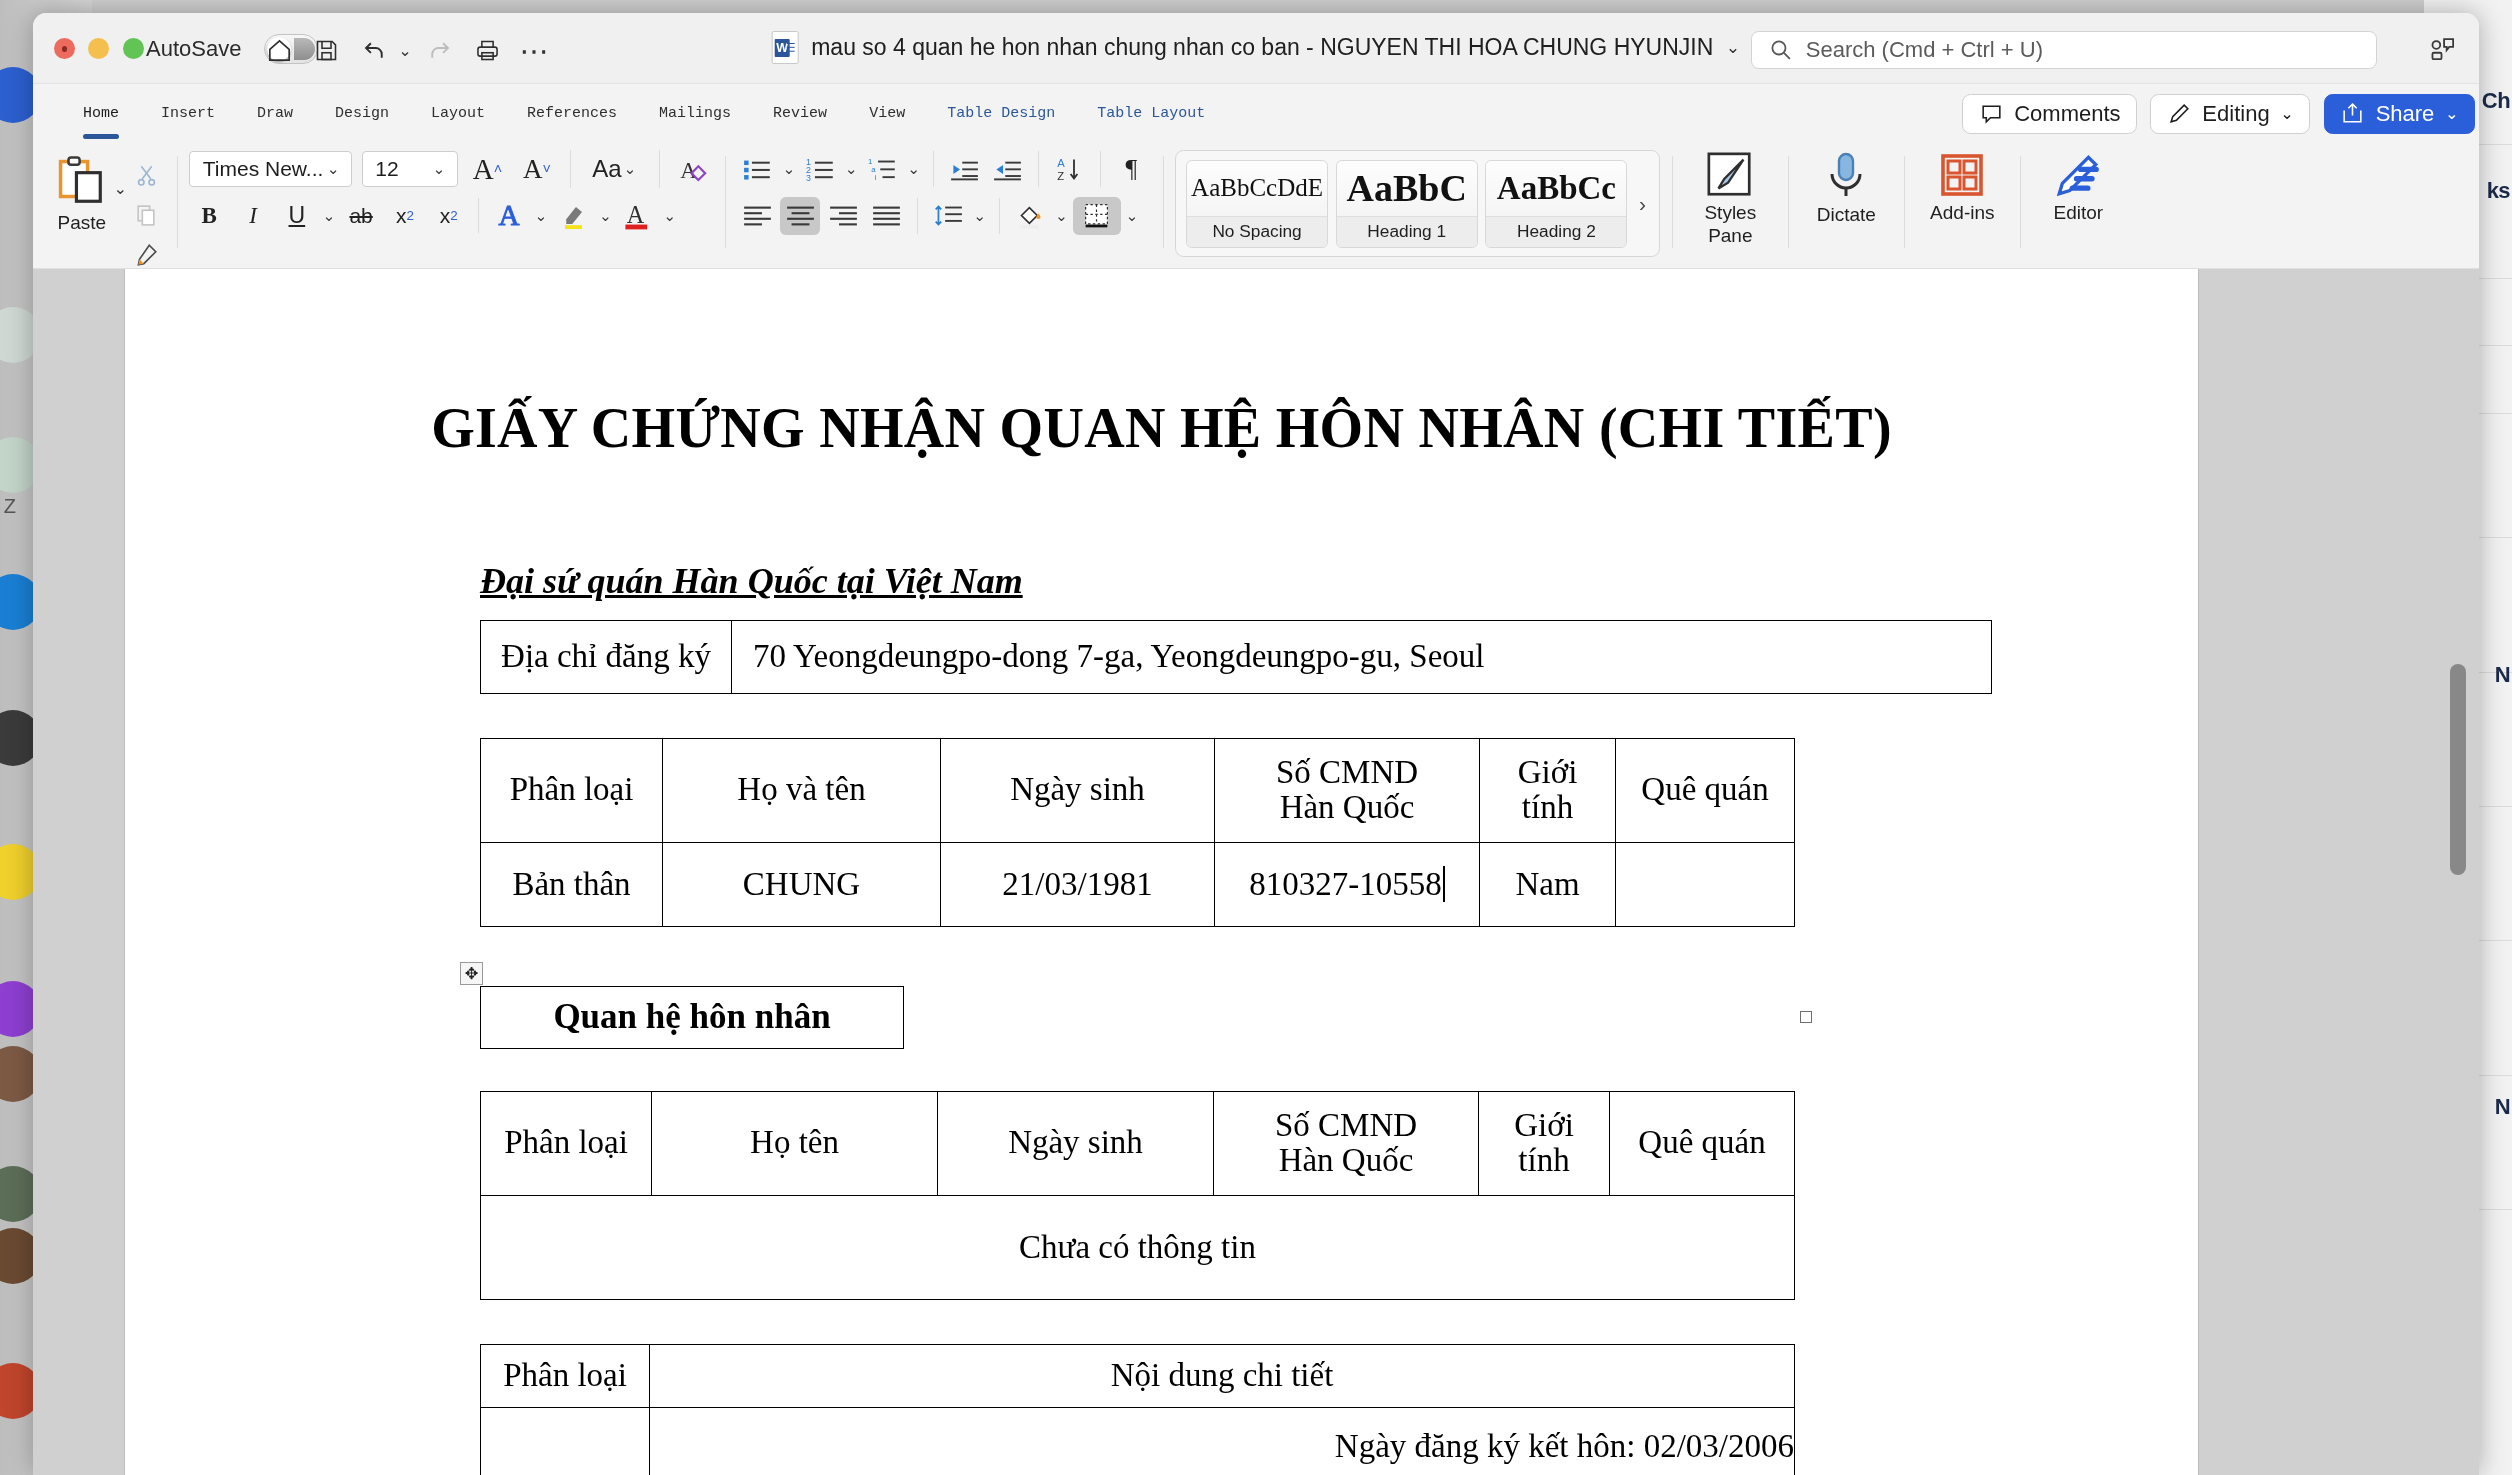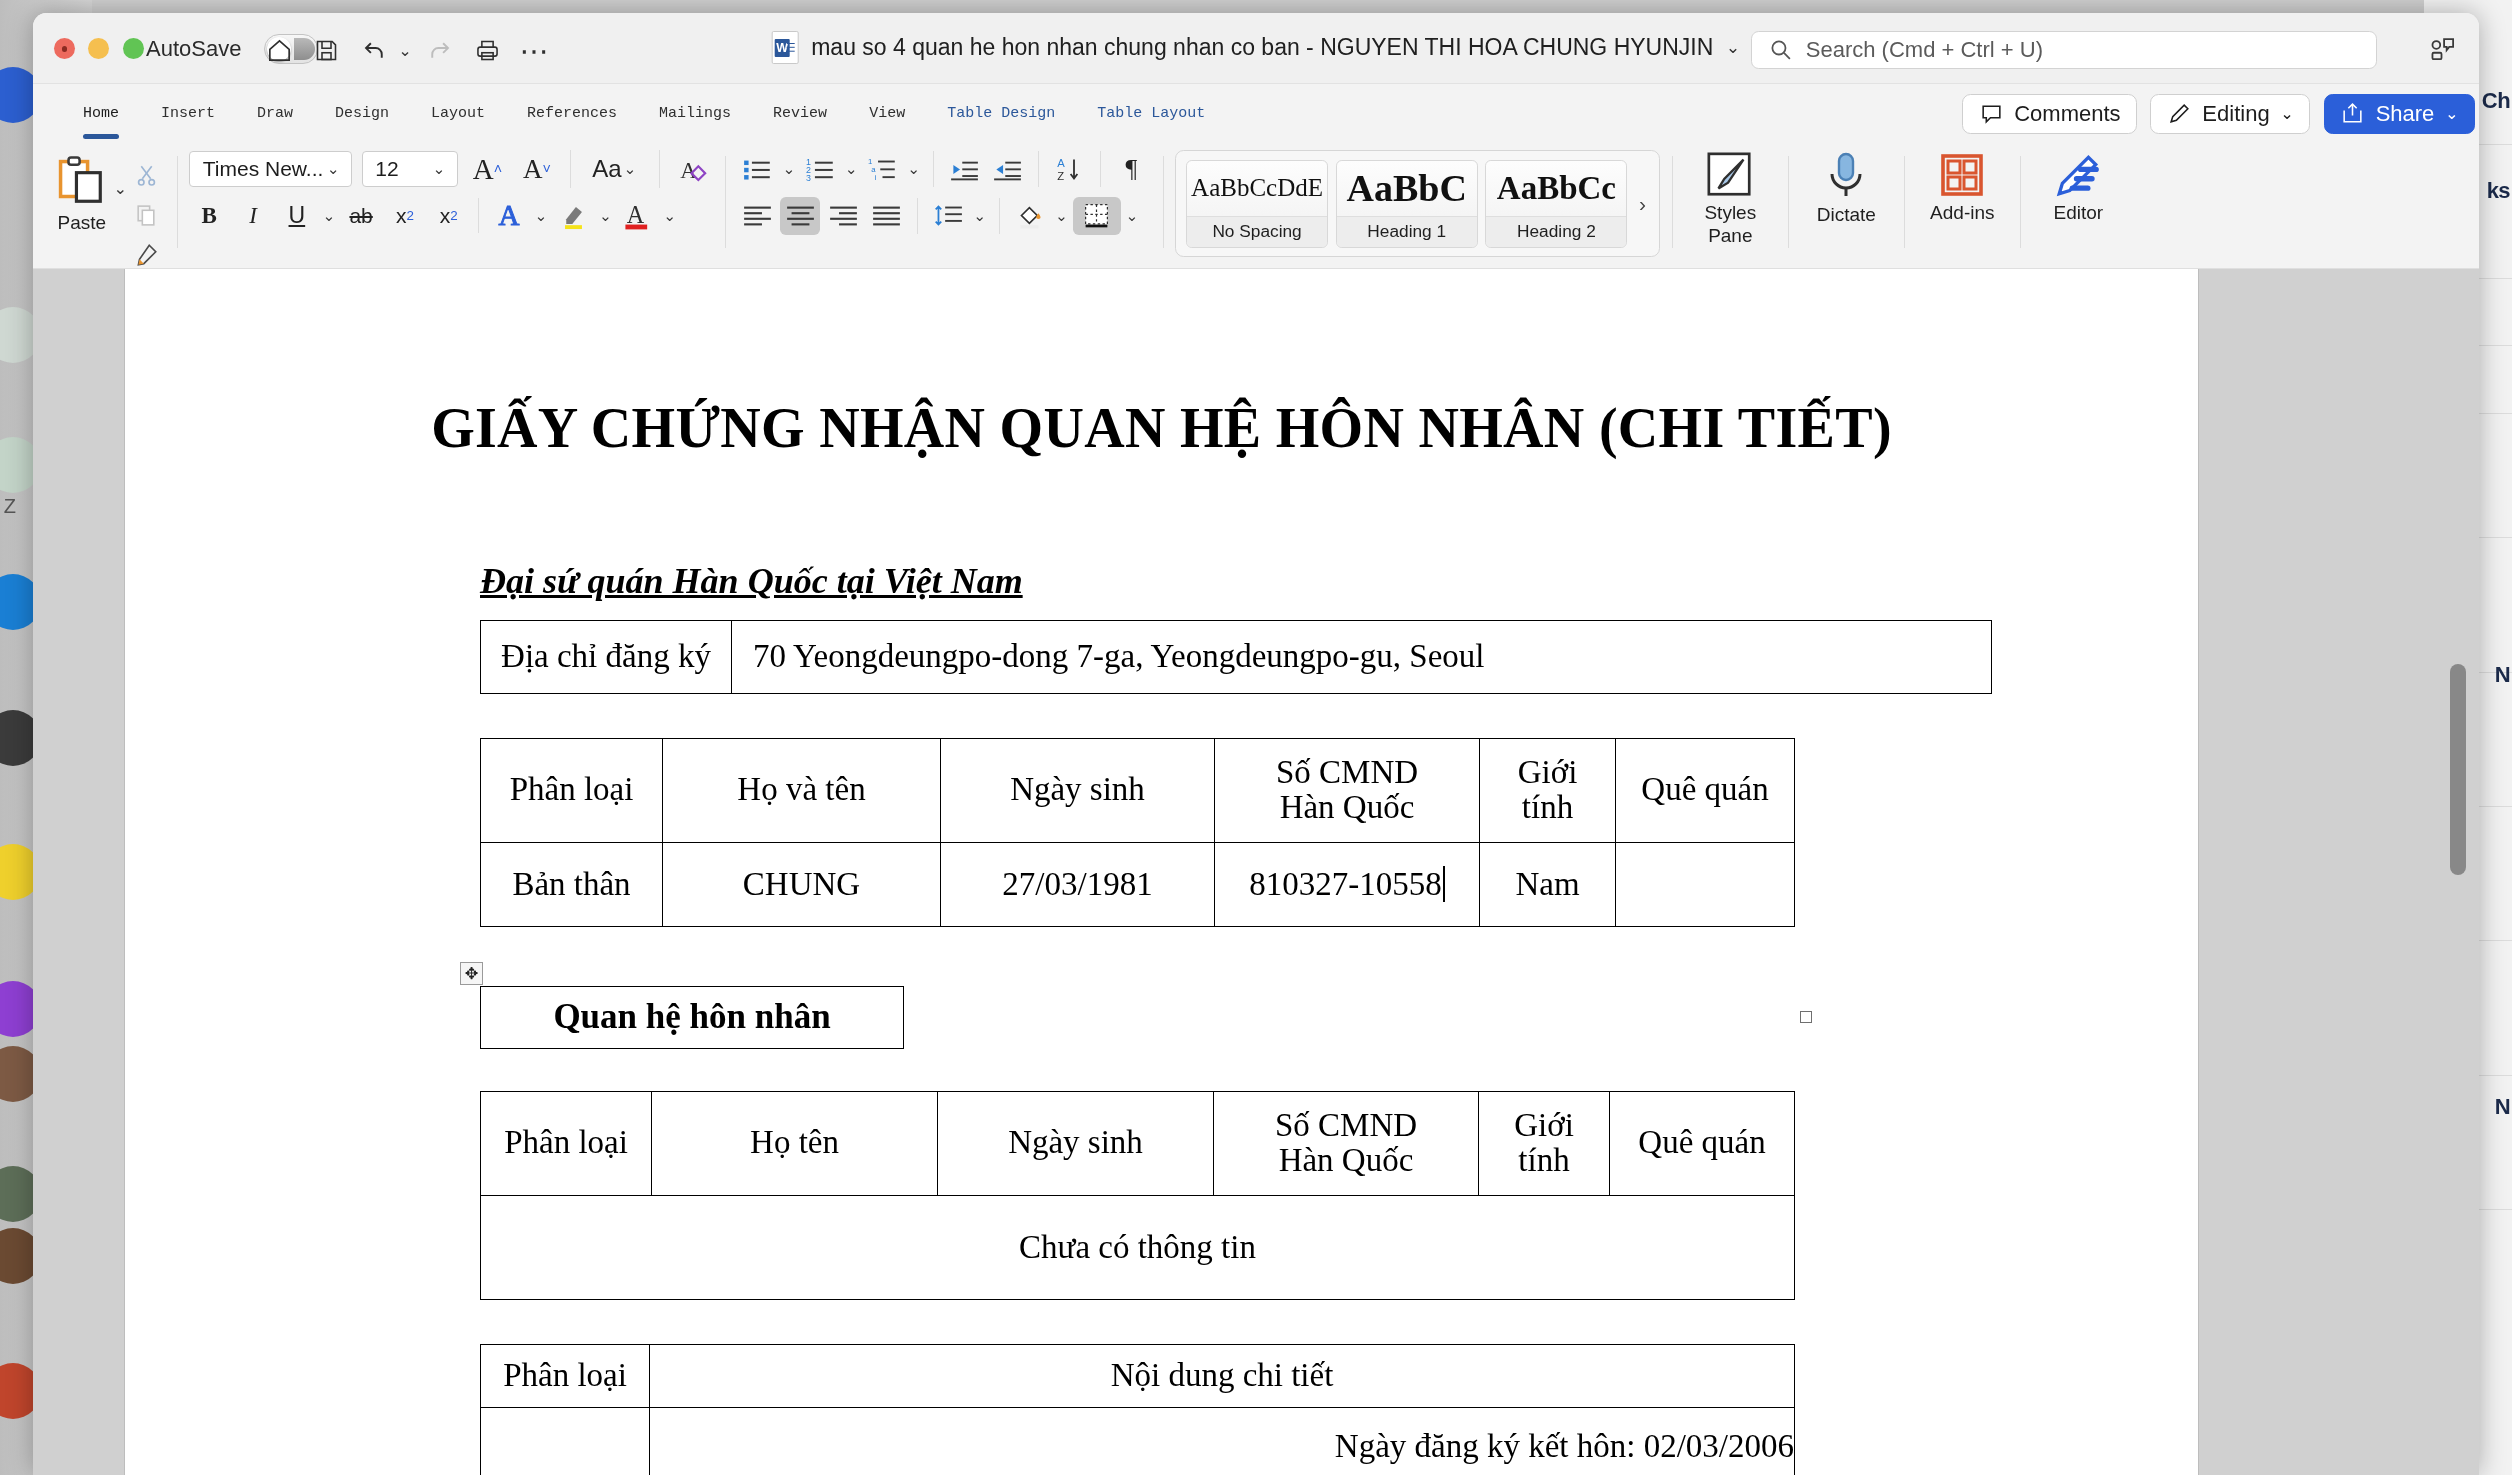--- a/index.html
+++ b/index.html
@@ -764,21 +764,21 @@
           </td>
           <td style="width:136px">
             <div>Giới</div>
             <div>tính</div>
           </td>
           <td>Quê quán</td>
         </tr>
         <tr class="bd">
           <td>Bản thân</td>
           <td>CHUNG</td>
-          <td>27/03/1981</td>
+          <td>21/03/1981</td>
           <td><span>810327-10558</span><span class="caret-ins"></span></td>
           <td>Nam</td>
           <td></td>
         </tr>
       </tbody>
         </table>
 
       <div class="resizehandle"></div>
 
       <div class="relbox">Quan hệ hôn nhân</div>

